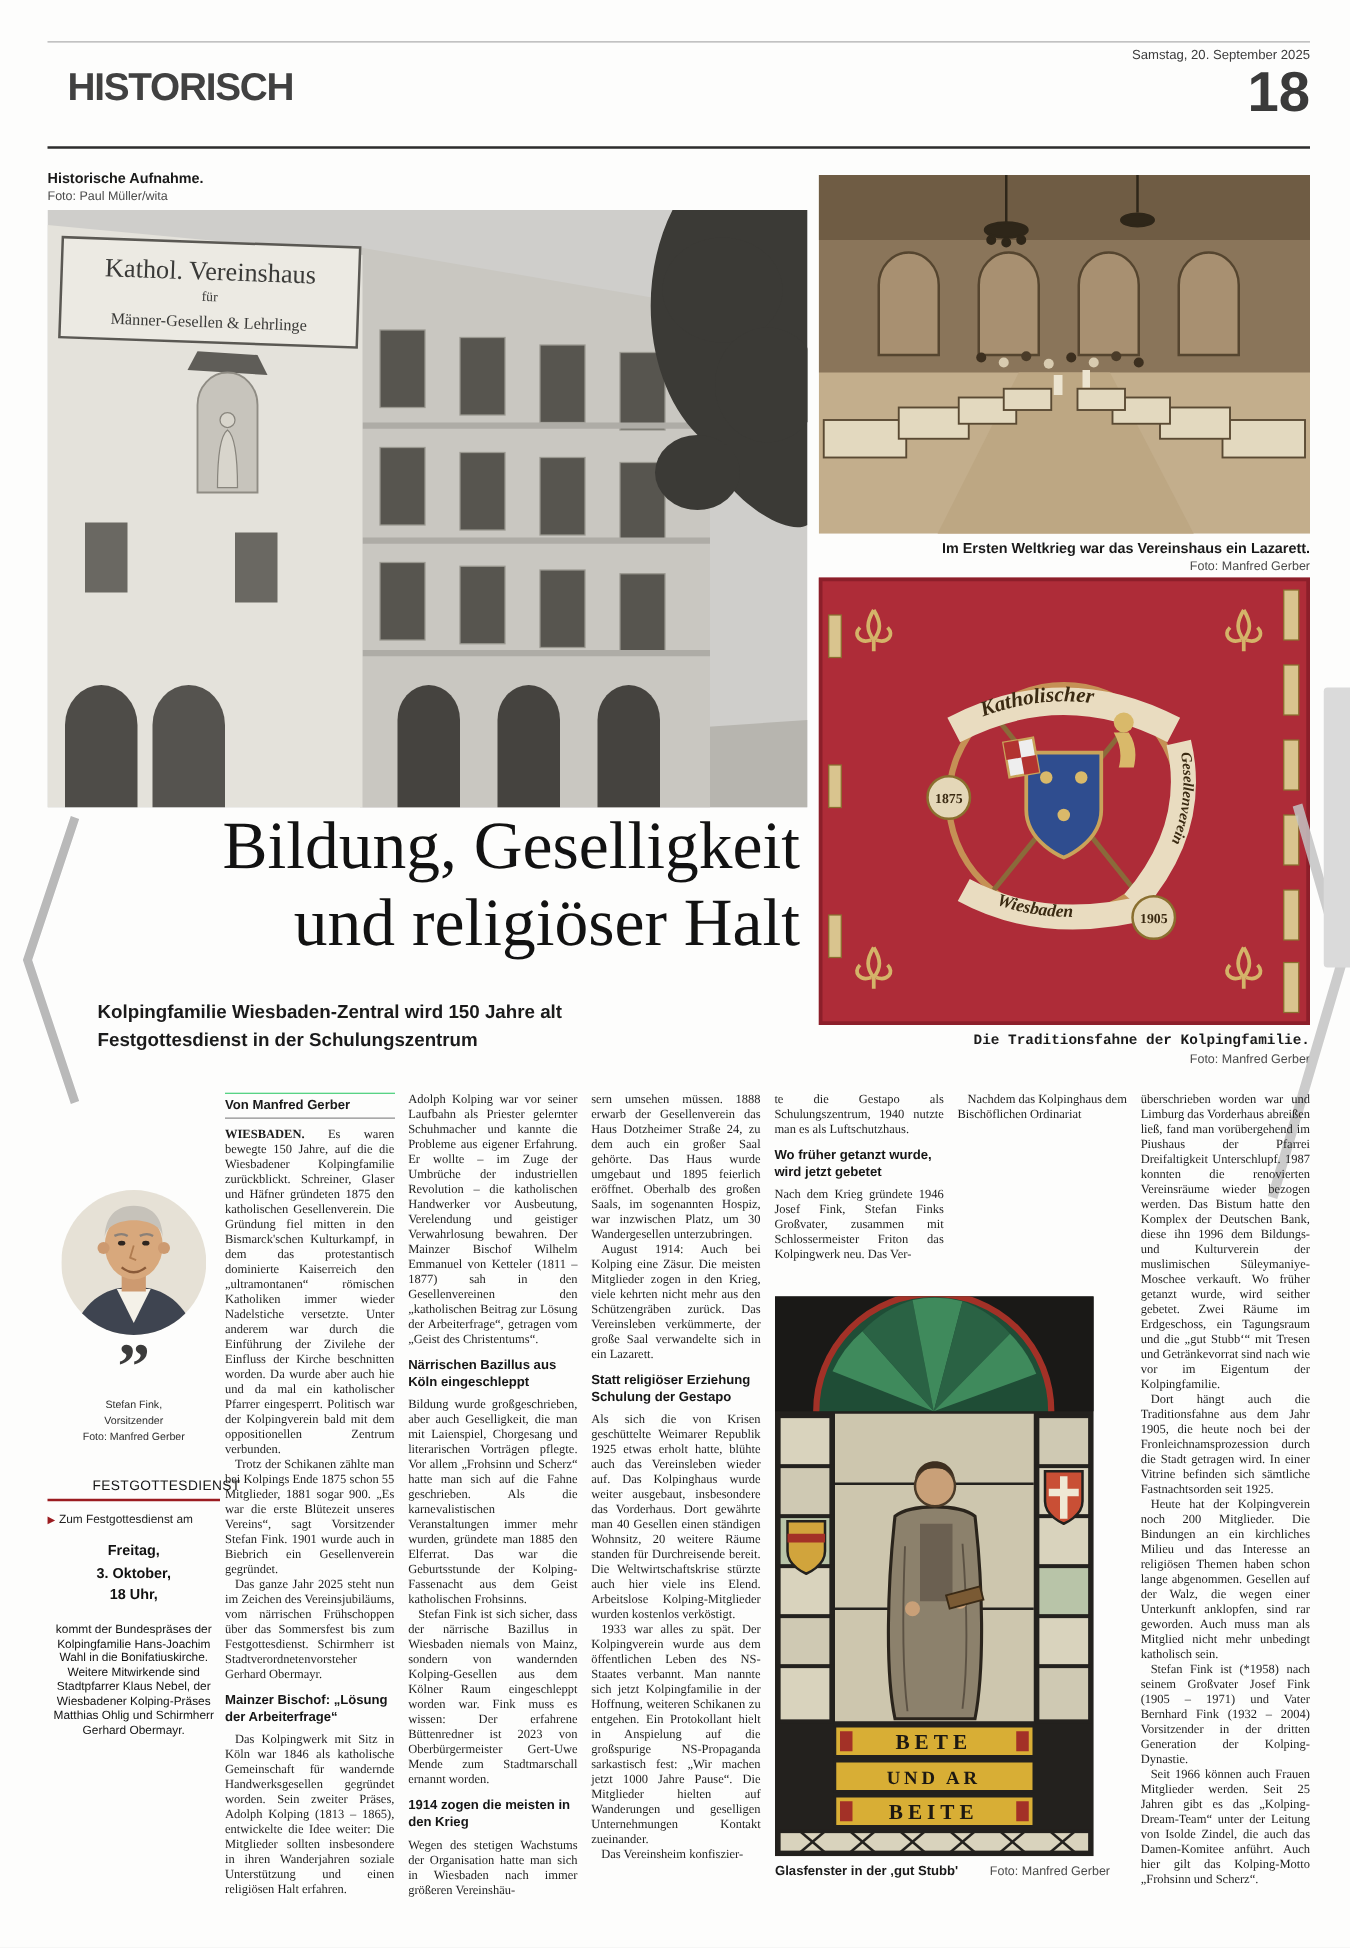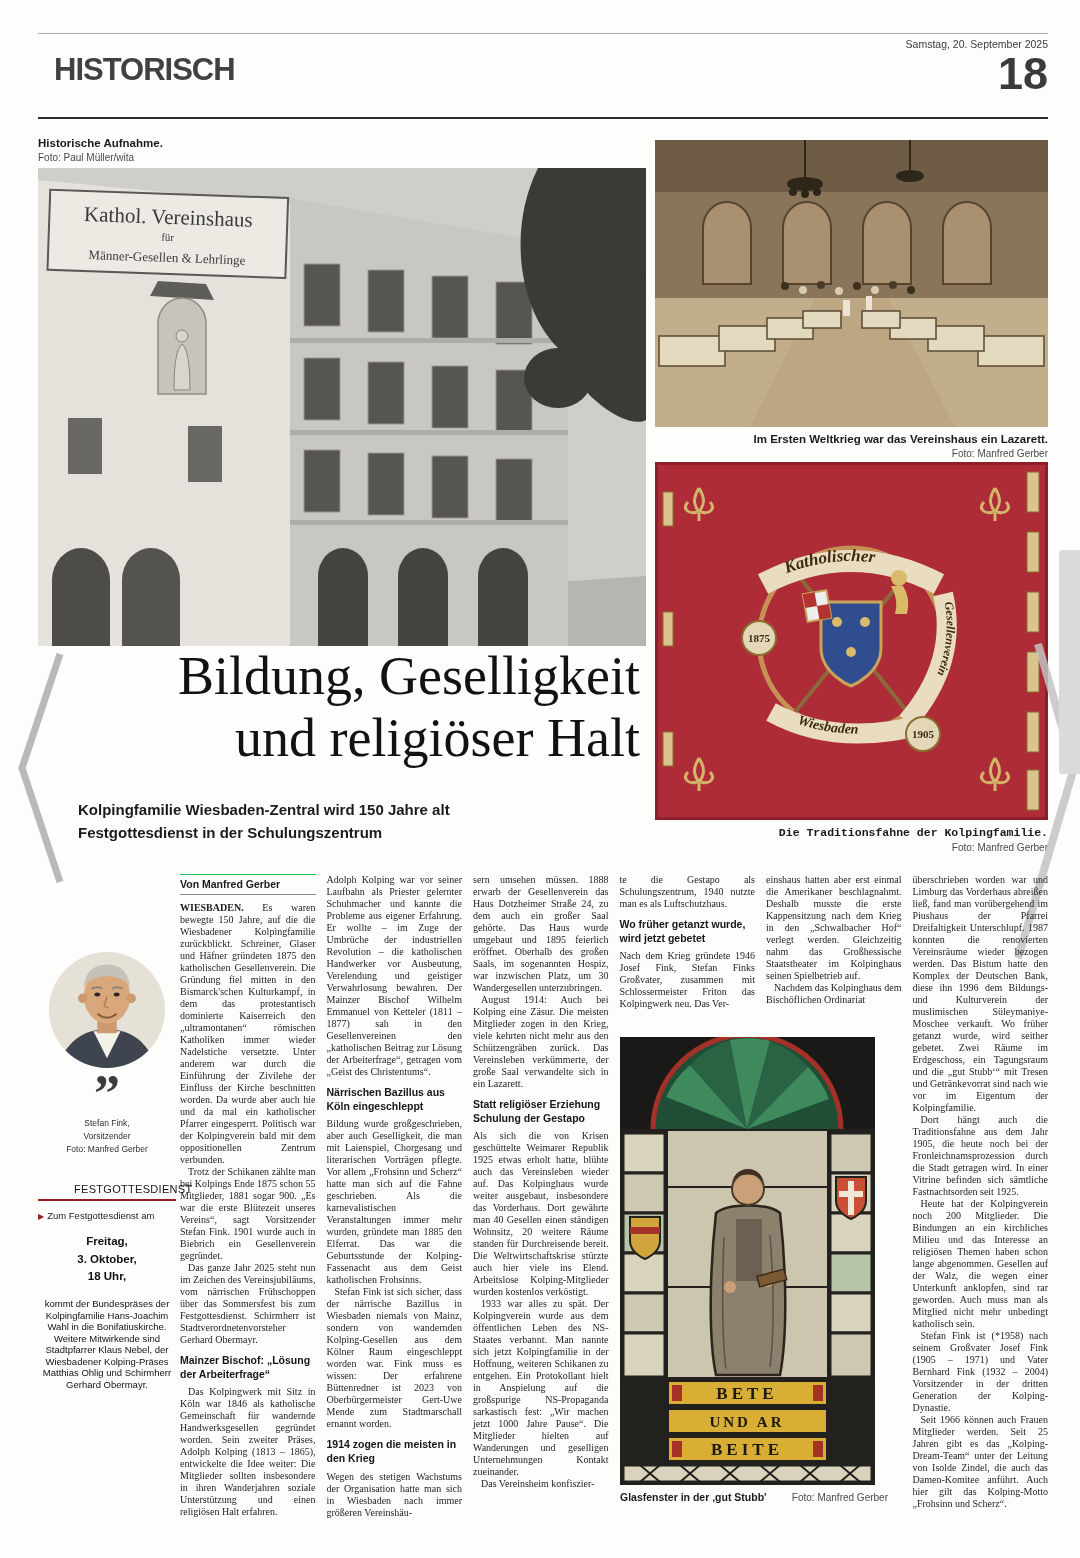--- a/index.html
+++ b/index.html
@@ -326,21 +326,20 @@
       <p>Als sich die von Krisen geschüttelte Weimarer Republik 1925 etwas erholt hatte, blühte auch das Vereinsleben wieder auf. Das Kolpinghaus wurde weiter ausgebaut, insbesondere das Vorderhaus. Dort gewährte man 40 Gesellen einen ständigen Wohnsitz, 20 weitere Räume standen für Durchreisende bereit. Die Weltwirtschaftskrise stürzte auch hier viele ins Elend. Arbeitslose Kolping-Mitglieder wurden kostenlos verköstigt.</p>
       <p class="ind">1933 war alles zu spät. Der Kolpingverein wurde aus dem öffentlichen Leben des NS-Staates verbannt. Man nannte sich jetzt Kolpingfamilie in der Hoffnung, weiteren Schikanen zu entgehen. Ein Protokollant hielt in Anspielung auf die großspurige NS-Propaganda sarkastisch fest: „Wir machen jetzt 1000 Jahre Pause“. Die Mitglieder hielten auf Wanderungen und geselligen Unternehmungen Kontakt zueinander.</p>
       <p class="ind">Das Vereinsheim konfiszier-</p>
     </div>
     <div class="col">
       <p>te die Gestapo als Schulungszentrum, 1940 nutzte man es als Luftschutzhaus.</p>
       <h3 class="col-head">Wo früher getanzt wurde, wird jetzt gebetet</h3>
       <p>Nach dem Krieg gründete 1946 Josef Fink, Stefan Finks Großvater, zusammen mit Schlossermeister Friton das Kolpingwerk neu. Das Ver-</p>
     </div>
     <div class="col">
-      <p>einshaus hatten aber erst einmal die Amerikaner beschlagnahmt. Deshalb musste die erste Kappensitzung nach dem Krieg in den „Schwalbacher Hof“ verlegt werden. Gleichzeitig nahm das Großhessische Staatstheater im Kolpinghaus seinen Spielbetrieb auf.</p>
       <p class="ind">Nachdem das Kolpinghaus dem Bischöflichen Ordinariat</p>
     </div>
     <div class="col">
       <p>überschrieben worden war und Limburg das Vorderhaus abreißen ließ, fand man vorübergehend im Piushaus der Pfarrei Dreifaltigkeit Unterschlupf. 1987 konnten die renovierten Vereinsräume wieder bezogen werden. Das Bistum hatte den Komplex der Deutschen Bank, diese ihn 1996 dem Bildungs- und Kulturverein der muslimischen Süleymaniye-Moschee verkauft. Wo früher getanzt wurde, wird seither gebetet. Zwei Räume im Erdgeschoss, ein Tagungsraum und die „gut Stubb‘“ mit Tresen und Getränkevorrat sind nach wie vor im Eigentum der Kolpingfamilie.</p>
       <p class="ind">Dort hängt auch die Traditionsfahne aus dem Jahr 1905, die heute noch bei der Fronleichnamsprozession durch die Stadt getragen wird. In einer Vitrine befinden sich sämtliche Fastnachtsorden seit 1925.</p>
       <p class="ind">Heute hat der Kolpingverein noch 200 Mitglieder. Die Bindungen an ein kirchliches Milieu und das Interesse an religiösen Themen haben schon lange abgenommen. Gesellen auf der Walz, die wegen einer Unterkunft anklopfen, sind rar geworden. Auch muss man als Mitglied nicht mehr unbedingt katholisch sein.</p>
       <p class="ind">Stefan Fink ist (*1958) nach seinem Großvater Josef Fink (1905 – 1971) und Vater Bernhard Fink (1932 – 2004) Vorsitzender in der dritten Generation der Kolping-Dynastie.</p>
       <p class="ind">Seit 1966 können auch Frauen Mitglieder werden. Seit 25 Jahren gibt es das „Kolping-Dream-Team“ unter der Leitung von Isolde Zindel, die auch das Damen-Komitee anführt. Auch hier gilt das Kolping-Motto „Frohsinn und Scherz“.</p>
     </div>
   </div>

